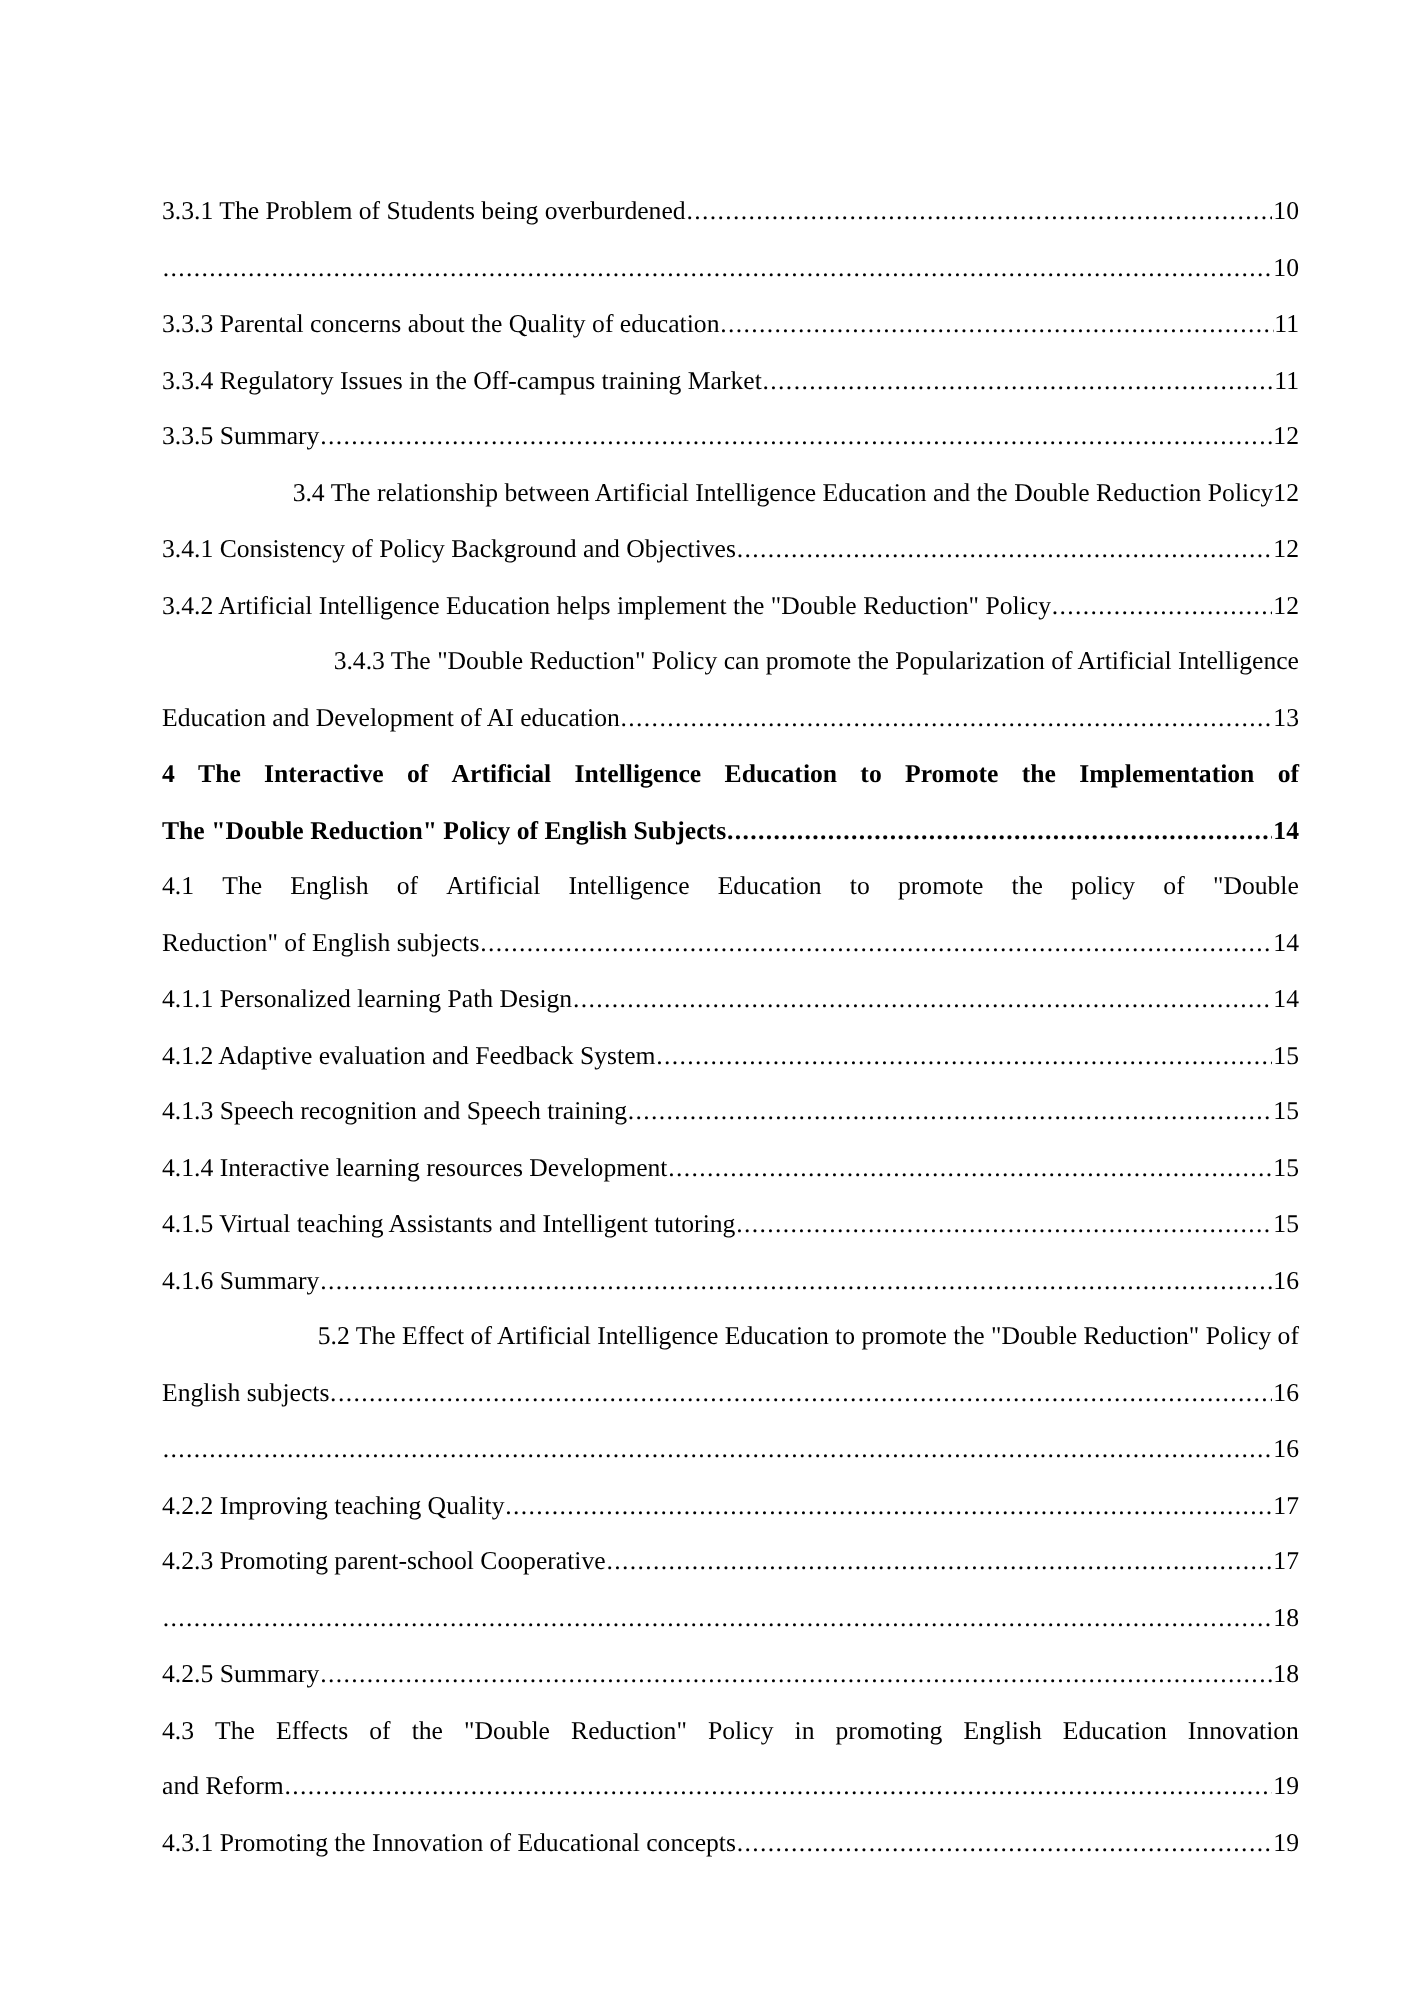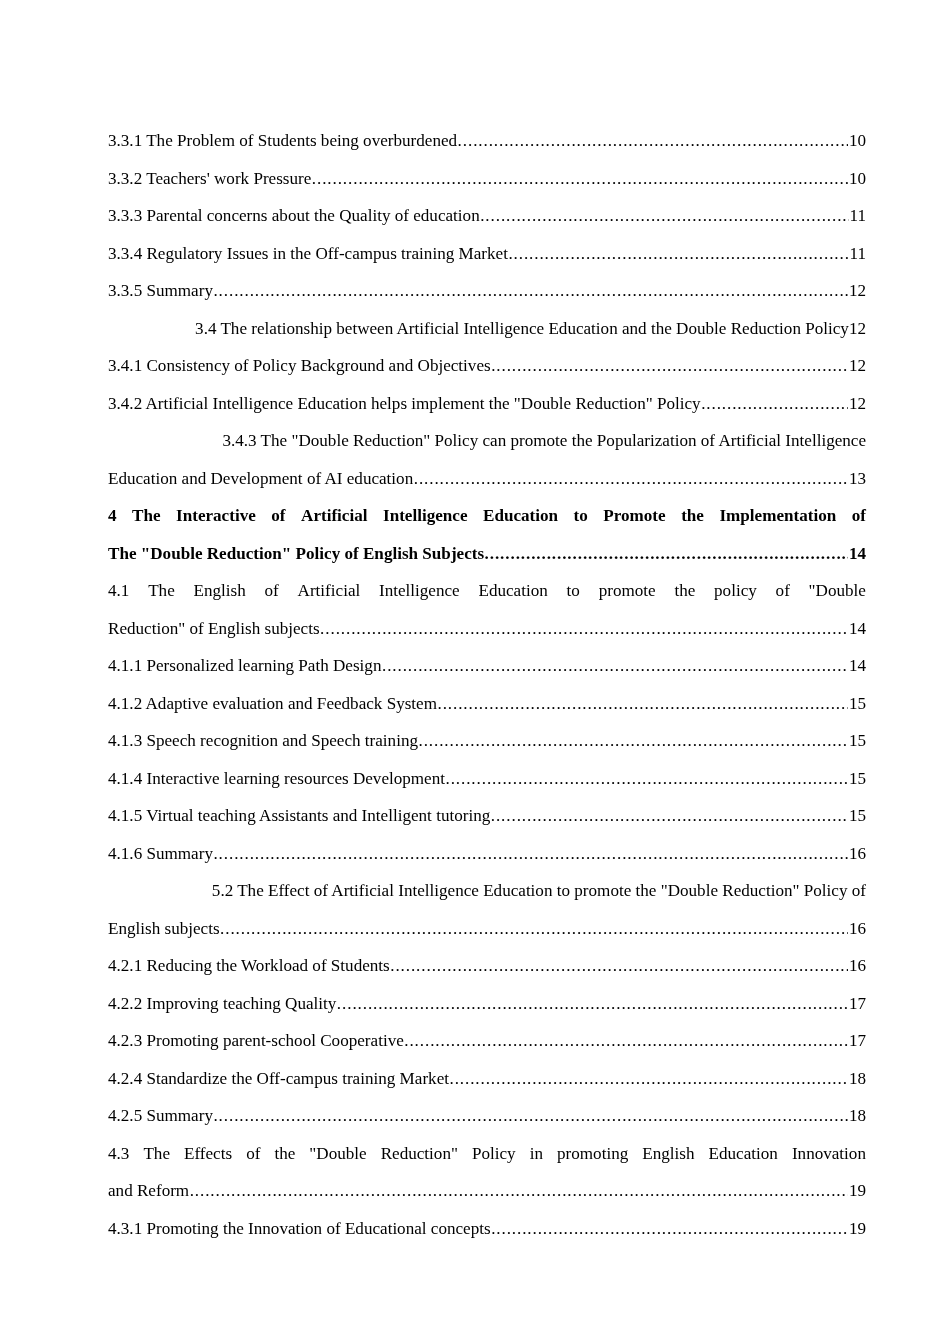--- a/index.html
+++ b/index.html
@@ -93,21 +93,20 @@
   <div id="toc">
       <div class="toc-entry">
         <div class="leader-line">
           <span class="entry-text">3.3.1 The Problem of Students being overburdened</span>
           <span class="leader"></span>
           <span class="page-num">10</span>
         </div>
       </div>
       <div class="toc-entry">
         <div class="leader-line">
-          <span class="entry-text">3.3.2 Teachers' work Pressure</span>
           <span class="leader"></span>
           <span class="page-num">10</span>
         </div>
       </div>
       <div class="toc-entry">
         <div class="leader-line">
           <span class="entry-text">3.3.3 Parental concerns about the Quality of education</span>
           <span class="leader"></span>
           <span class="page-num">11</span>
         </div>
@@ -262,42 +261,40 @@
       <div class="toc-entry">
         <div class="nolead-line">5.2 The Effect of Artificial Intelligence Education to promote the "Double Reduction" Policy of</div>
         <div class="leader-line">
           <span class="entry-text">English subjects</span>
           <span class="leader"></span>
           <span class="page-num">16</span>
         </div>
       </div>
       <div class="toc-entry">
         <div class="leader-line">
-          <span class="entry-text">4.2.1 Reducing the Workload of Students</span>
           <span class="leader"></span>
           <span class="page-num">16</span>
         </div>
       </div>
       <div class="toc-entry">
         <div class="leader-line">
           <span class="entry-text">4.2.2 Improving teaching Quality</span>
           <span class="leader"></span>
           <span class="page-num">17</span>
         </div>
       </div>
       <div class="toc-entry">
         <div class="leader-line">
           <span class="entry-text">4.2.3 Promoting parent-school Cooperative</span>
           <span class="leader"></span>
           <span class="page-num">17</span>
         </div>
       </div>
       <div class="toc-entry">
         <div class="leader-line">
-          <span class="entry-text">4.2.4 Standardize the Off-campus training Market</span>
           <span class="leader"></span>
           <span class="page-num">18</span>
         </div>
       </div>
       <div class="toc-entry">
         <div class="leader-line">
           <span class="entry-text">4.2.5 Summary</span>
           <span class="leader"></span>
           <span class="page-num">18</span>
         </div>

